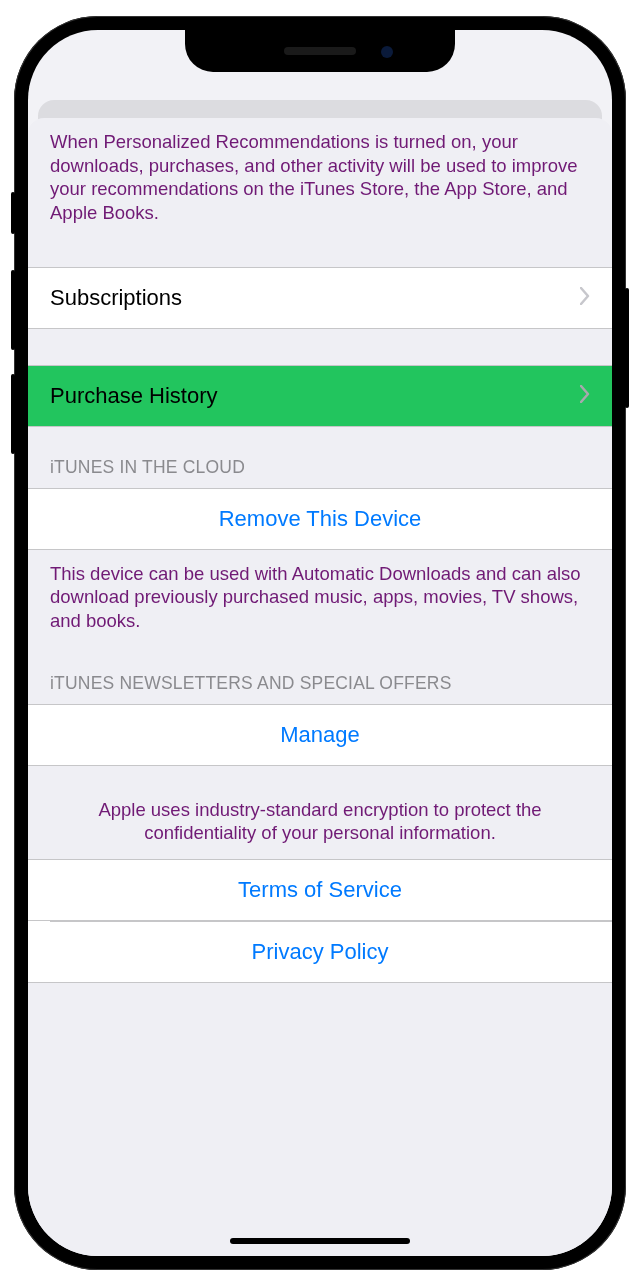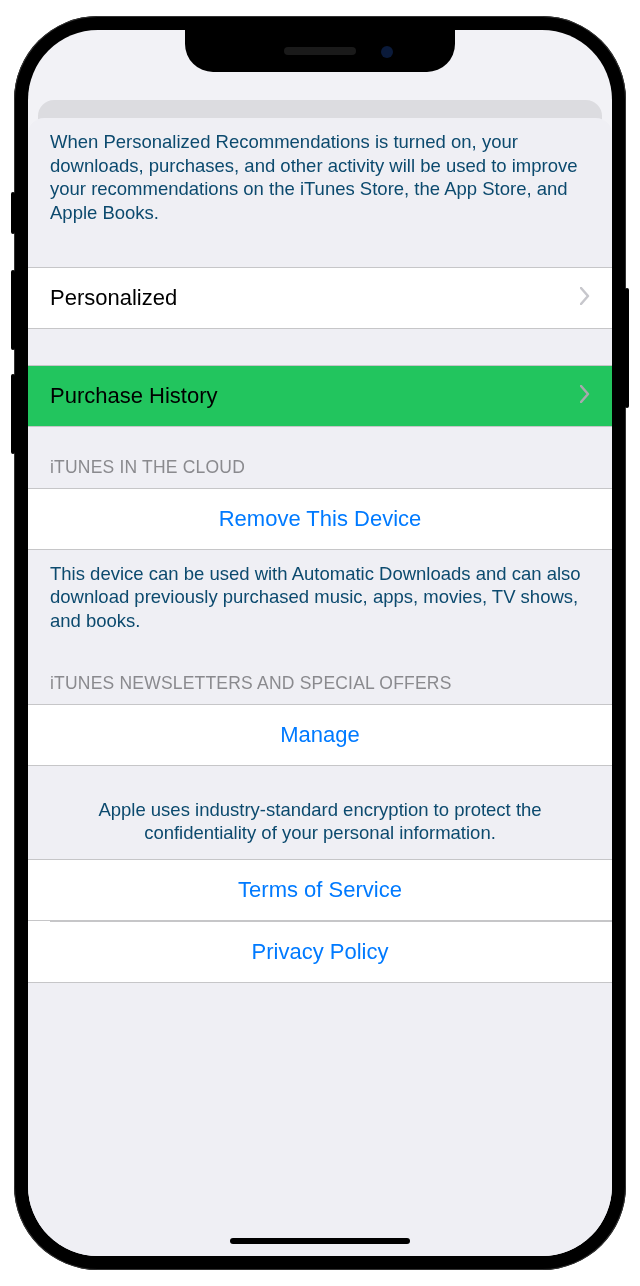--- a/index.html
+++ b/index.html
@@ -123,21 +123,21 @@
       font-size: 23px;
       font-weight: 600;
       color: #007aff;
     }
     .content {
       overflow-y: auto;
     }
     .footer-text {
       padding: 12px 22px 18px 22px;
       font-size: 18.5px;
-      color: #0c4a6e;
+      color: #701a75;
       line-height: 1.28;
     }
     .footer-text.center {
       text-align: center;
       padding-left: 28px;
       padding-right: 28px;
     }
     .section-header {
       padding: 30px 22px 10px 22px;
       font-size: 17.5px;
@@ -248,21 +248,21 @@
     <div class="modal-sheet">
 
 
       <div class="content">
 
         <div class="footer-text">When Personalized Recommendations is turned on, your downloads, purchases, and other activity will be used to improve your recommendations on the iTunes Store, the App Store, and Apple Books.</div>
 
         <div class="spacer-24"></div>
 
         <div class="cell">
-          <span>Personalized</span>
+          <span>Subscriptions</span>
           <span class="chevron">
             <svg width="10" height="18" viewBox="0 0 10 18">
                 <path d="M1 1l7 8-7 8" stroke="#c7c7cc" stroke-width="2.5" fill="none" stroke-linecap="round" stroke-linejoin="round"></path>
               </svg>
           </span>
         </div>
 
         <div class="spacer-36"></div>
 
         <div class="cell selected">

